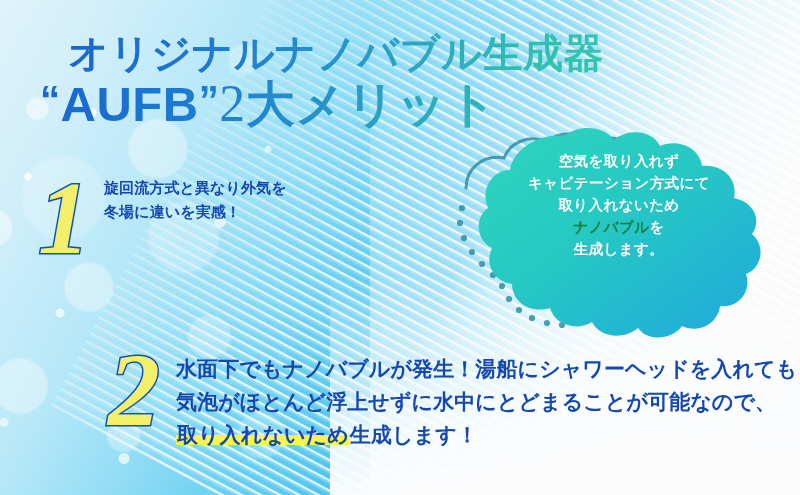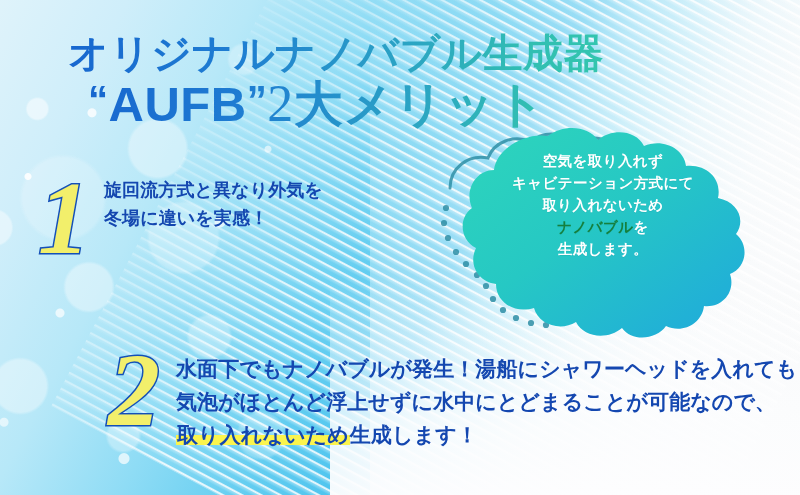--- a/index.html
+++ b/index.html
@@ -88,26 +88,26 @@
   
   .title-wrap{position:absolute;left:40px;top:33px;z-index:6;}
   .title-line{
     font-weight:bold;letter-spacing:.5px;line-height:1.04;
     background:linear-gradient(100deg,#1766cf 0%,#1f7ed2 32%,#2ba3c4 62%,#31beb2 85%,#33c6ae 100%);
     -webkit-background-clip:text;background-clip:text;
     color:transparent;-webkit-text-fill-color:transparent;
     white-space:nowrap;
   }
   .title-line.l1{font-size:40px;margin-left:28px;}
-  .title-line.l2{font-size:49px;margin-top:2px;margin-left:48px;}
+  .title-line.l2{font-size:49px;margin-top:2px;}
   .t-quote{font-size:.82em;vertical-align:.18em;}
   .t-num{font-weight:normal;font-family:"Liberation Serif","DejaVu Serif",serif;font-size:1.06em;}
 
   
-  .cloud-wrap{position:absolute;left:436px;top:128px;width:330px;height:215px;z-index:7;}
+  .cloud-wrap{position:absolute;left:452px;top:128px;width:330px;height:215px;z-index:7;}
   .cloud-wrap svg{position:absolute;left:0;top:0;}
   .cloud-text{
     position:absolute;left:36px;top:22px;width:262px;
     text-align:center;color:#ffffff;
     font-size:14.5px;line-height:1.52;font-weight:bold;
     letter-spacing:.4px;
     text-shadow:0 1px 0 rgba(0,0,0,.05);
   }
   .cloud-text .hl{color:#15803d;}
 
@@ -124,21 +124,21 @@
     -webkit-text-stroke:3px #1550b8;
     paint-order:stroke fill;
     text-shadow:
       0 0 1px #1550b8;
   }
   .num-1{font-size:104px;margin-right:14px;margin-top:-6px;}
   .num-2{font-size:104px;margin-right:16px;margin-top:-10px;}
 
   .merit-text{
     color:#1447b0;font-weight:bold;
-    font-size:18px;line-height:1.58;letter-spacing:.1px;
+    font-size:15px;line-height:1.58;letter-spacing:.1px;
     white-space:nowrap;
   }
   .merit-2 .merit-text{font-size:21px;}
   .merit-text .mark{
     background:linear-gradient(transparent 52%, #fbf44d 52%, #fbf44d 96%, transparent 96%);
     padding:0 1px;
   }
 
   
   .row{display:block;}

